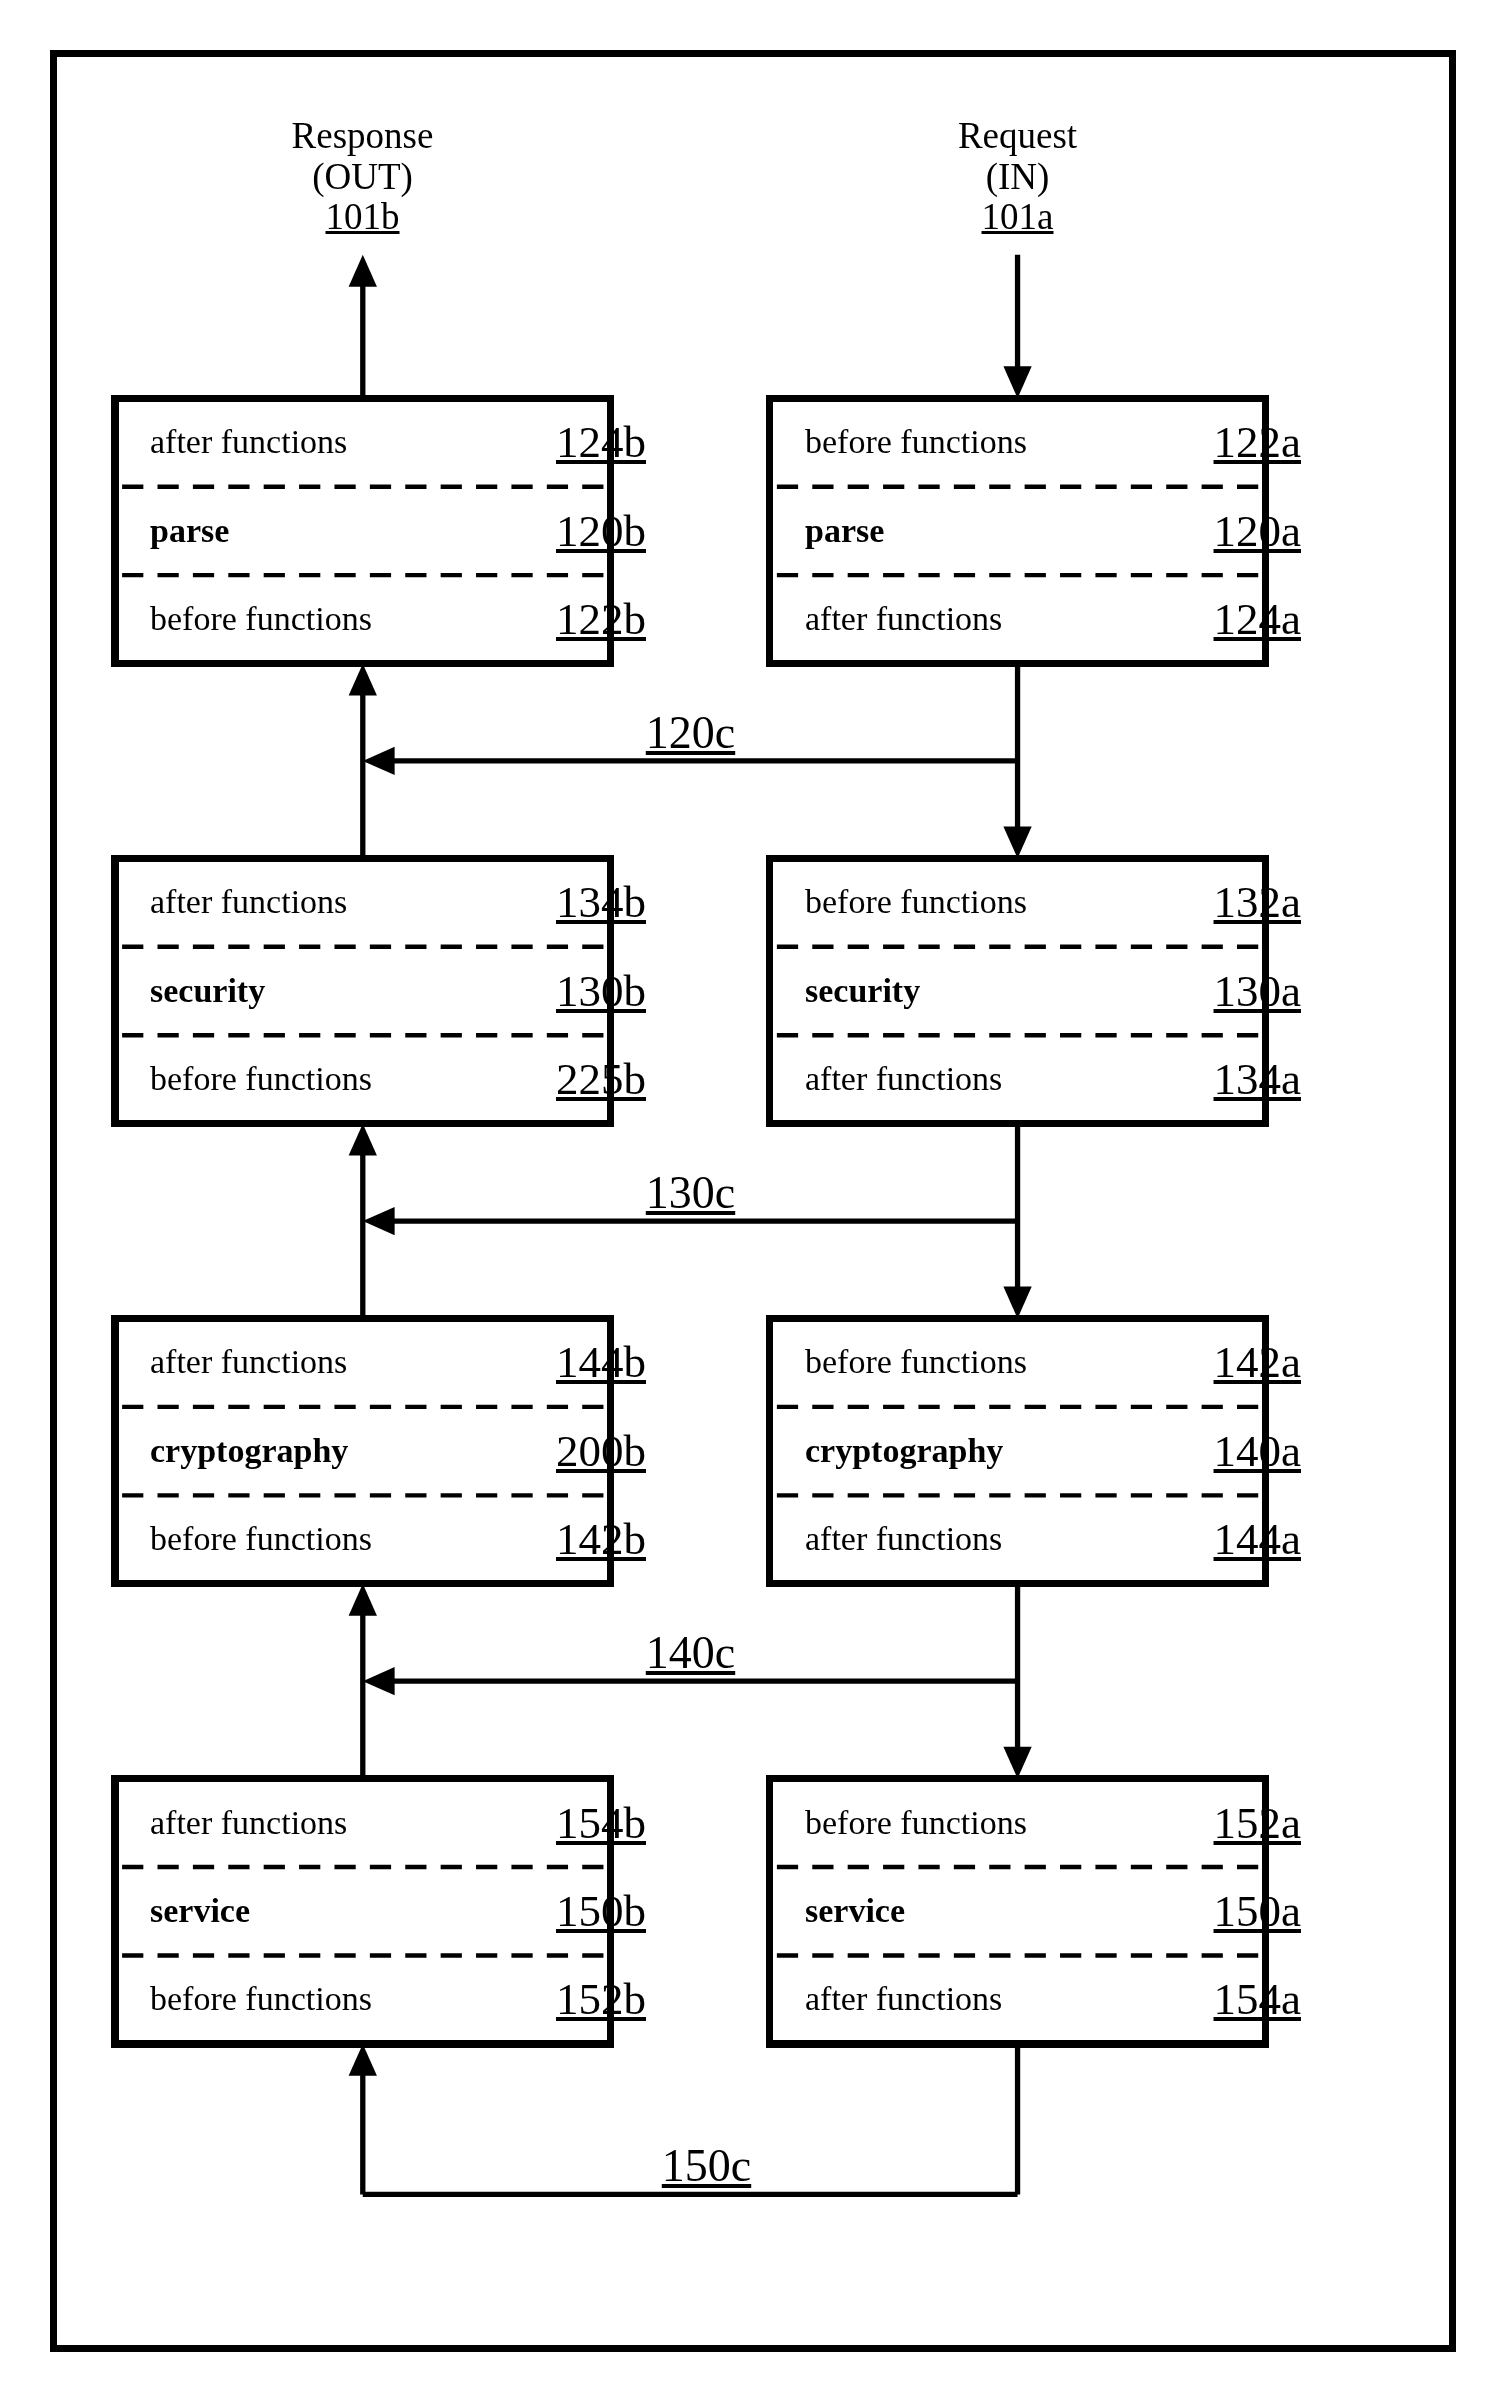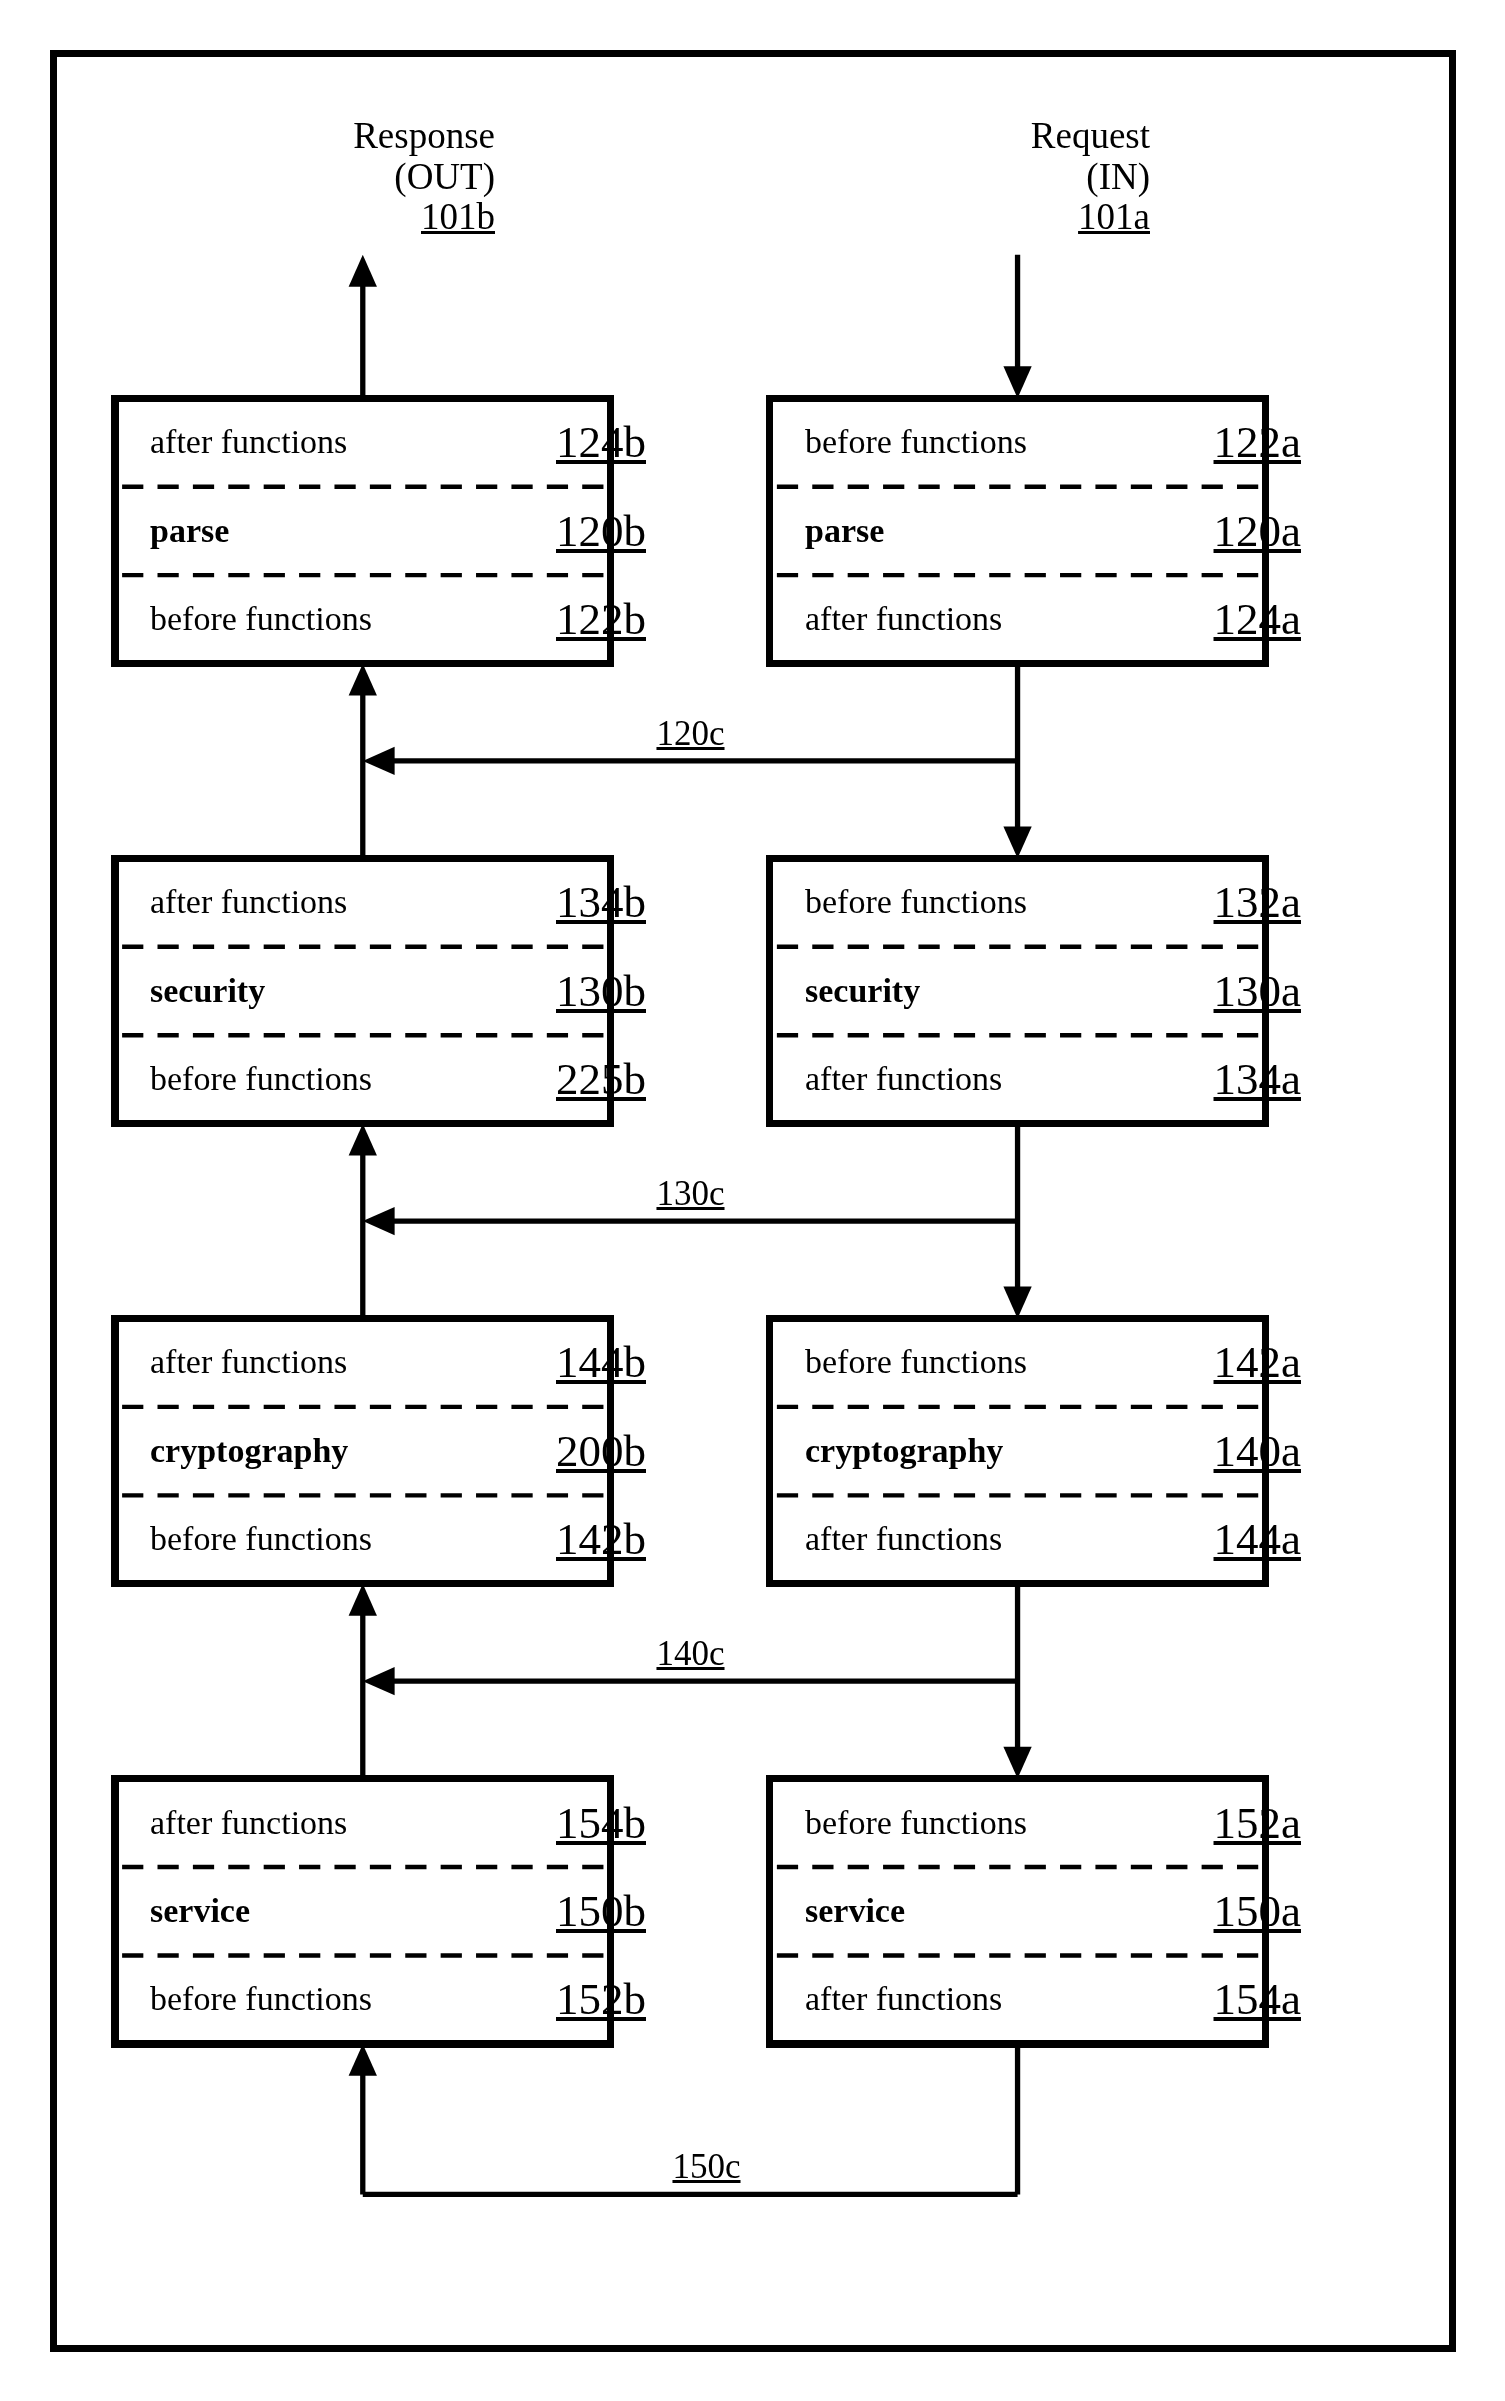--- a/index.html
+++ b/index.html
@@ -62,31 +62,31 @@
   .row .ref {
     text-decoration: underline;
     margin-left: 26.5px;
     font-size: 45px;
   }
   .row.name .name-txt {
     font-weight: 700;
   }
   .header {
     flex-direction: column;
-    align-items: flex-end;
+    align-items: center;
     justify-content: center;
     text-align: center;
     font-size: 37px;
     font-weight: 500;
     gap: 1.8px;
   }
   .header .hline { line-height: 1.05; }
   .header .href { text-decoration: underline; }
   .conn-ref {
-    font-size: 35px;
+    font-size: 46px;
     text-decoration: underline;
     justify-content: center;
   }
 </style>
 </head>
 <body>
 <div class="page">
 
 <svg viewBox="0 0 1702 2714">
 

